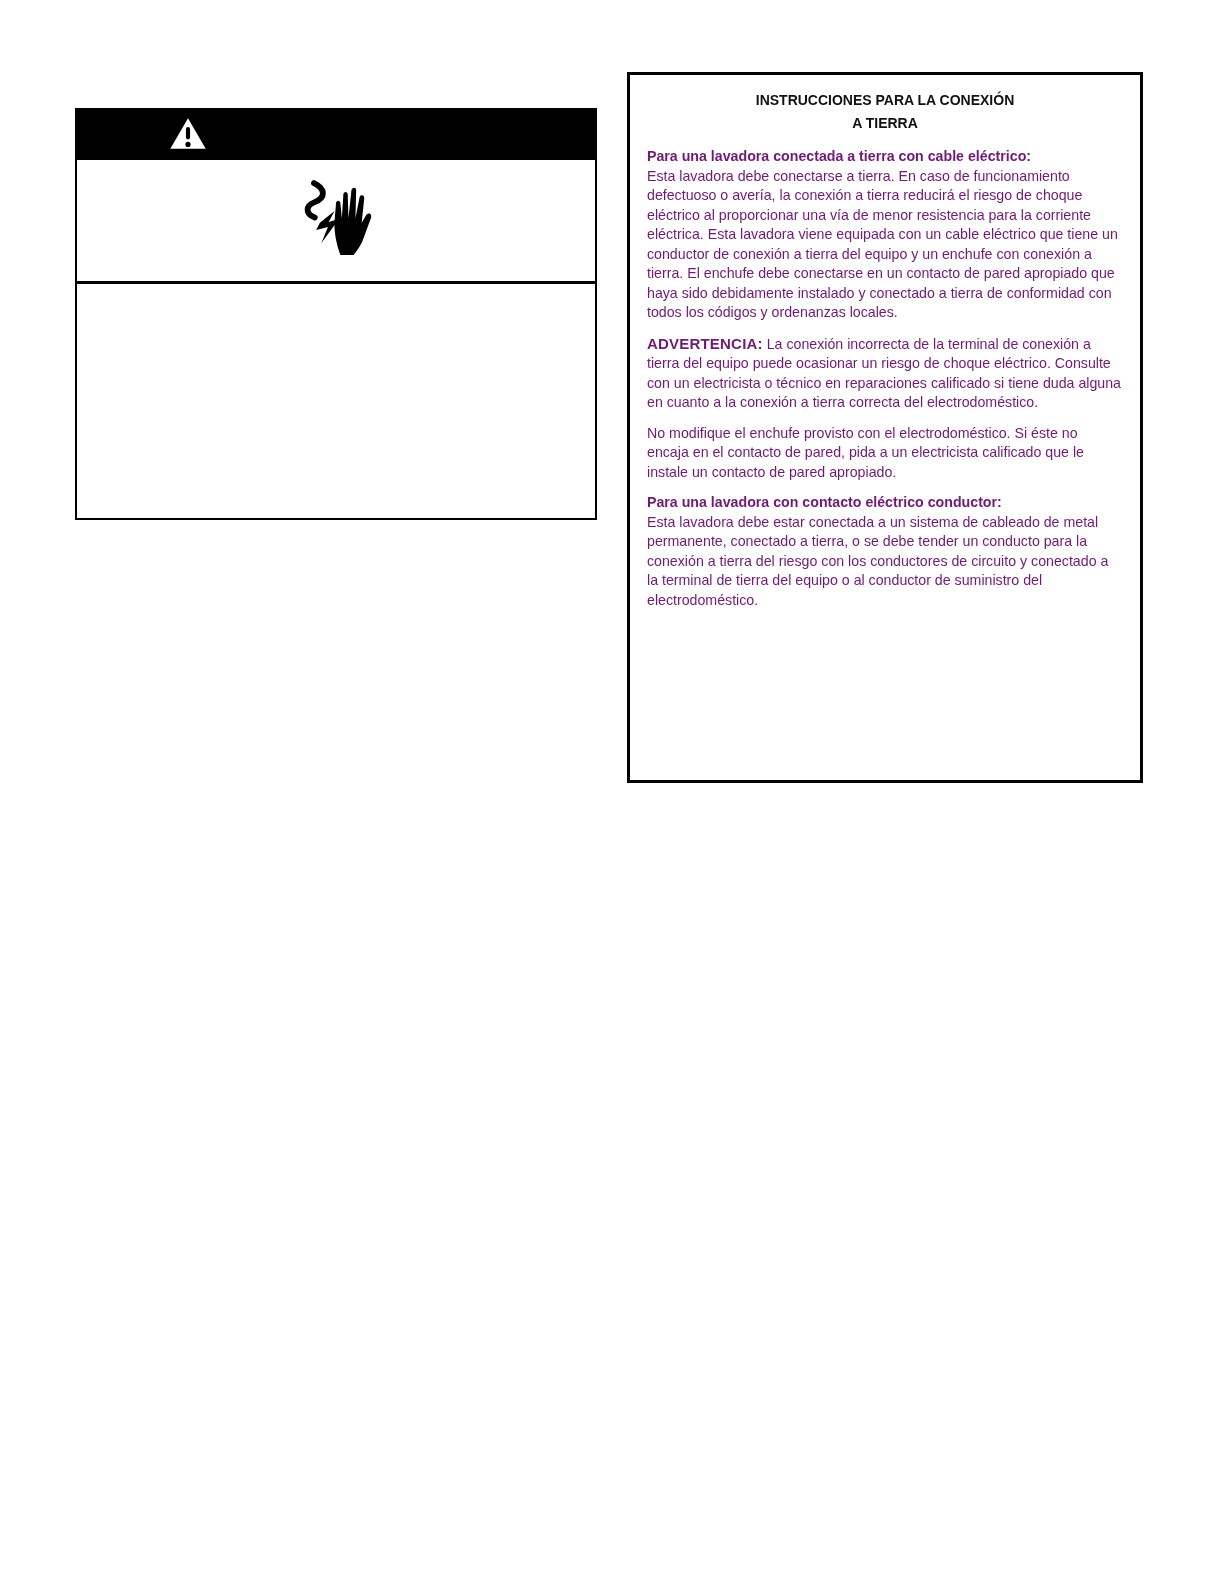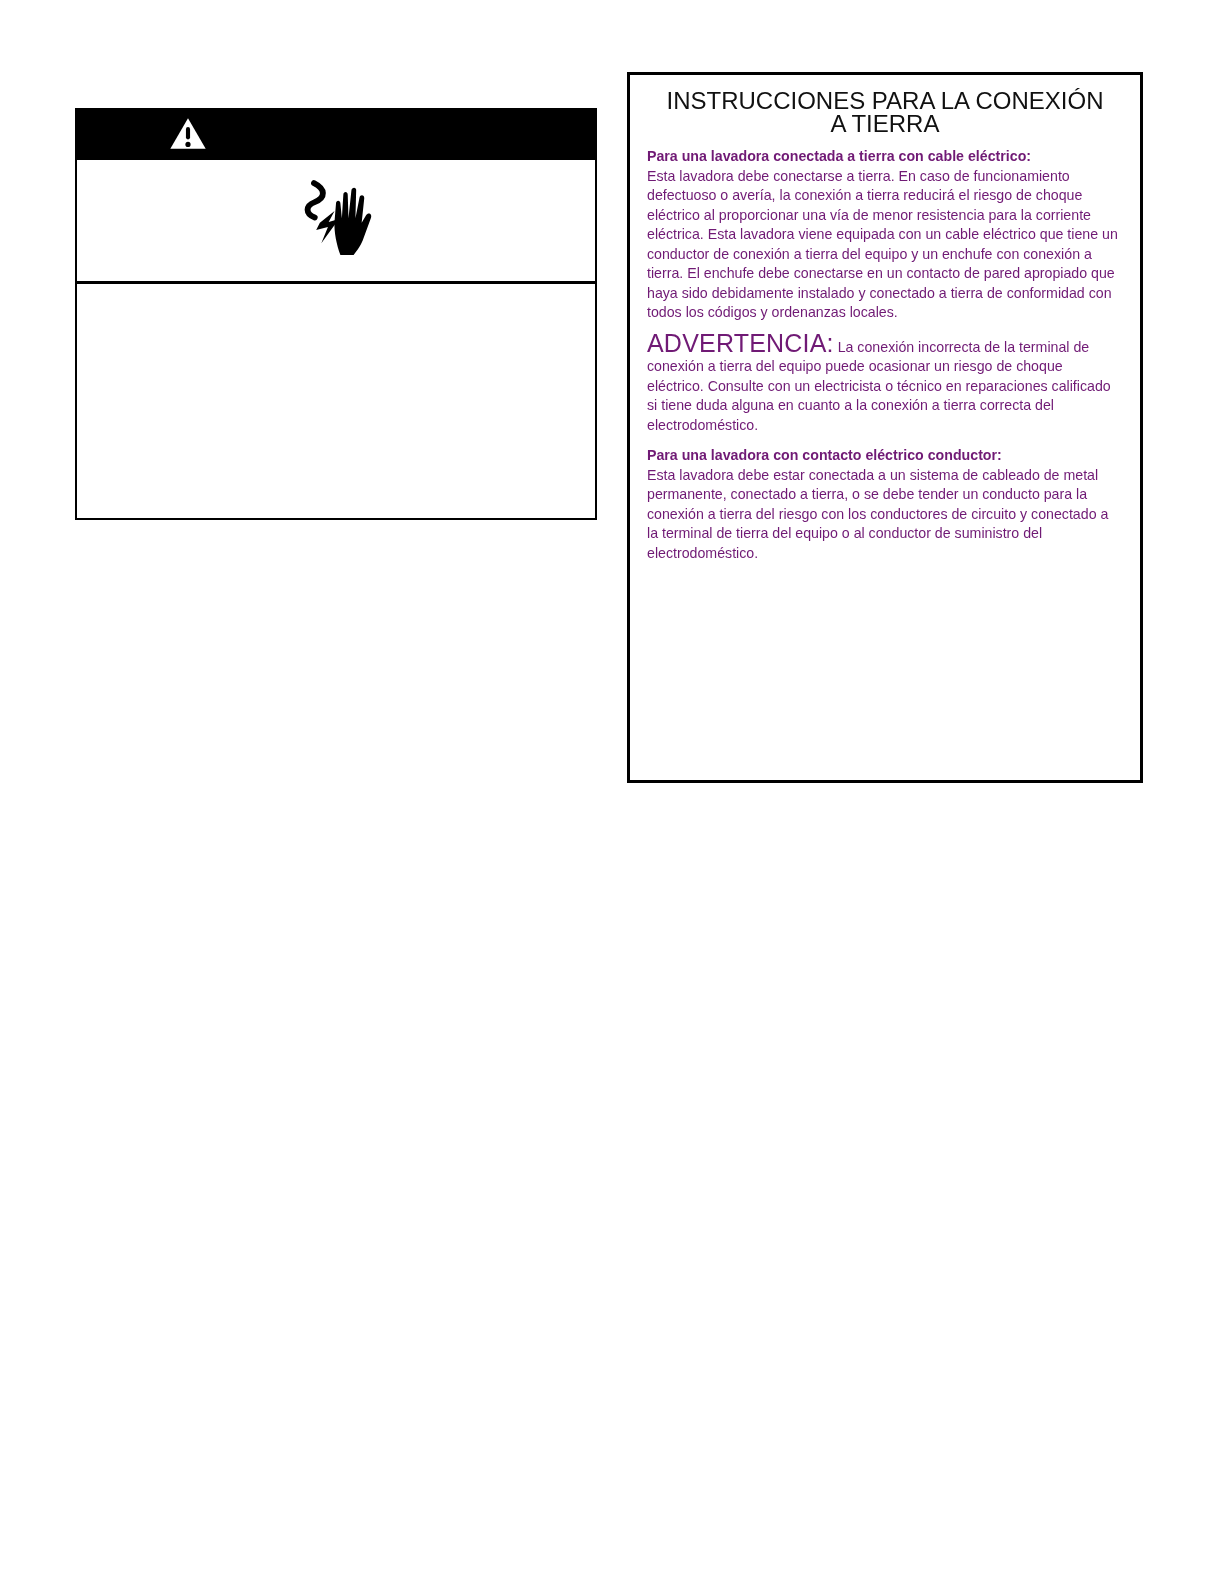--- a/index.html
+++ b/index.html
@@ -53,38 +53,38 @@
     width: 516px;
     height: 711px;
     border: 3px solid #000;
     box-sizing: border-box;
     padding: 14px 17px 10px 17px;
     background: #fff;
     overflow: hidden;
   }
   .grounding-title {
     text-align: center;
-    font-weight: normal;
-    font-size: 24px;
+    font-weight: bold;
+    font-size: 14px;
     line-height: 23px;
     color: #111;
     margin: 0 0 12px 0;
   }
   .grounding-box p {
     margin: 0 0 11px 0;
     font-size: 14.2px;
     line-height: 19.5px;
     color: #701a75;
   }
   .lead-in {
     font-weight: bold;
   }
   .adv-label {
-    font-weight: normal;
-    font-size: 25px;
+    font-weight: bold;
+    font-size: 15px;
     letter-spacing: 0.2px;
     margin-top: 35px;
   }
 </style>
 </head>
 <body>
 
 <div class="page">
 
   <div class="warning-panel">
@@ -120,20 +120,21 @@
 
     <p>
       <span class="lead-in">Para una lavadora conectada a tierra con cable eléctrico:</span><br>
       <span>Esta lavadora debe conectarse a tierra. En caso de funcionamiento defectuoso o avería, la conexión a tierra reducirá el riesgo de choque eléctrico al proporcionar una vía de menor resistencia para la corriente eléctrica. Esta lavadora viene equipada con un cable eléctrico que tiene un conductor de conexión a tierra del equipo y un enchufe con conexión a tierra. El enchufe debe conectarse en un contacto de pared apropiado que haya sido debidamente instalado y conectado a tierra de conformidad con todos los códigos y ordenanzas locales.</span>
     </p>
 
     <p>
       <span class="adv-label">ADVERTENCIA:</span><span> La conexión incorrecta de la terminal de conexión a tierra del equipo puede ocasionar un riesgo de choque eléctrico. Consulte con un electricista o técnico en reparaciones calificado si tiene duda alguna en cuanto a la conexión a tierra correcta del electrodoméstico.</span>
     </p>
 
+    <p>No modifique el enchufe provisto con el electrodoméstico. Si éste no encaja en el contacto de pared, pida a un electricista calificado que le instale un contacto de pared apropiado.</p>
 
     <p>
       <span class="lead-in">Para una lavadora con contacto eléctrico conductor:</span><br>
       <span>Esta lavadora debe estar conectada a un sistema de cableado de metal permanente, conectado a tierra, o se debe tender un conducto para la conexión a tierra del riesgo con los conductores de circuito y conectado a la terminal de tierra del equipo o al conductor de suministro del electrodoméstico.</span>
     </p>
   </div>
 
 </div>
 
 </body></html>

